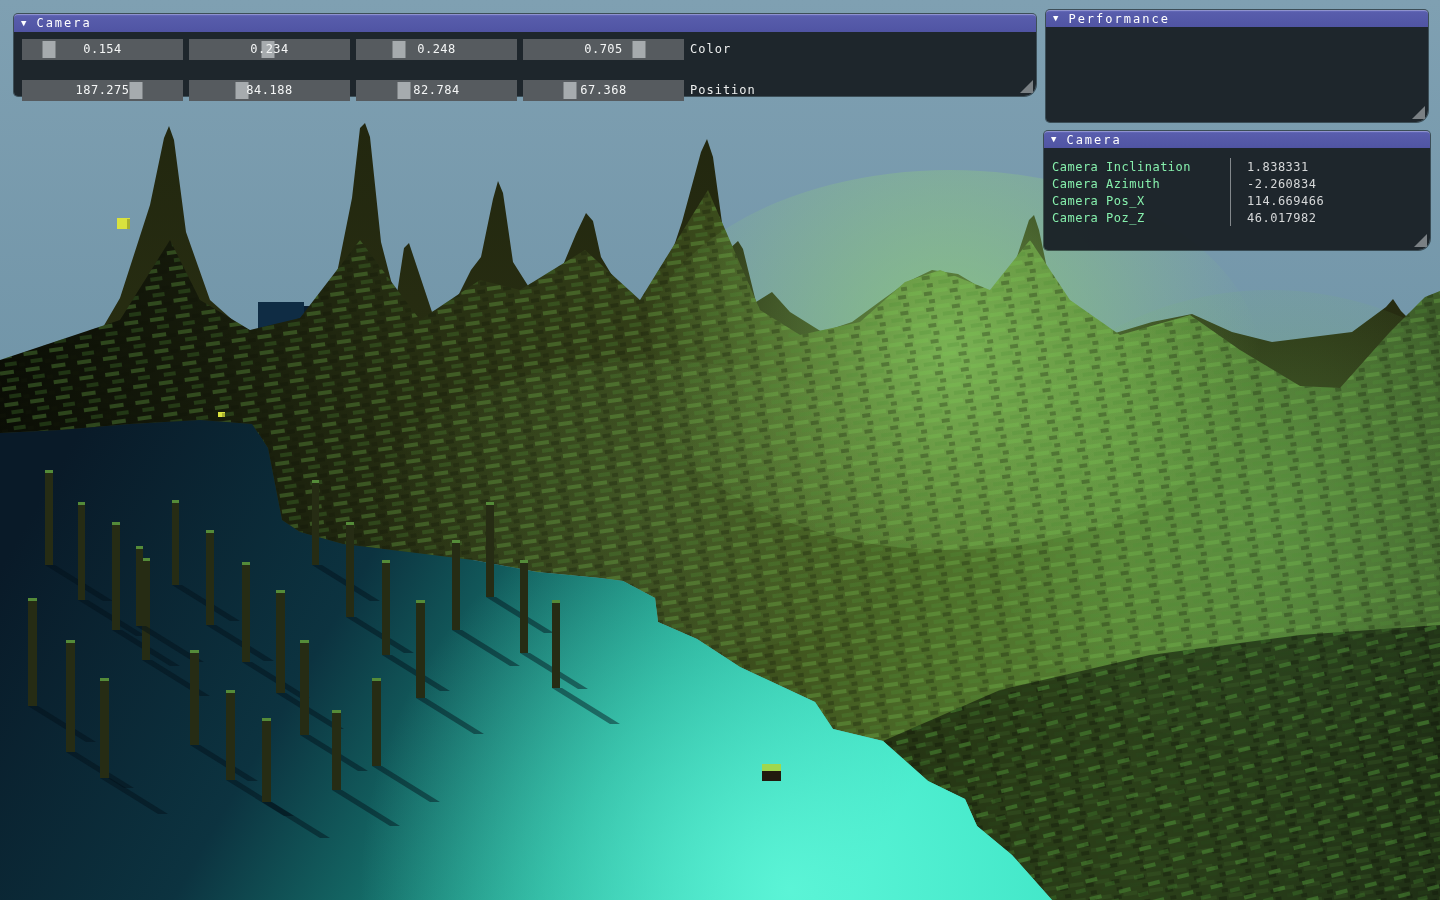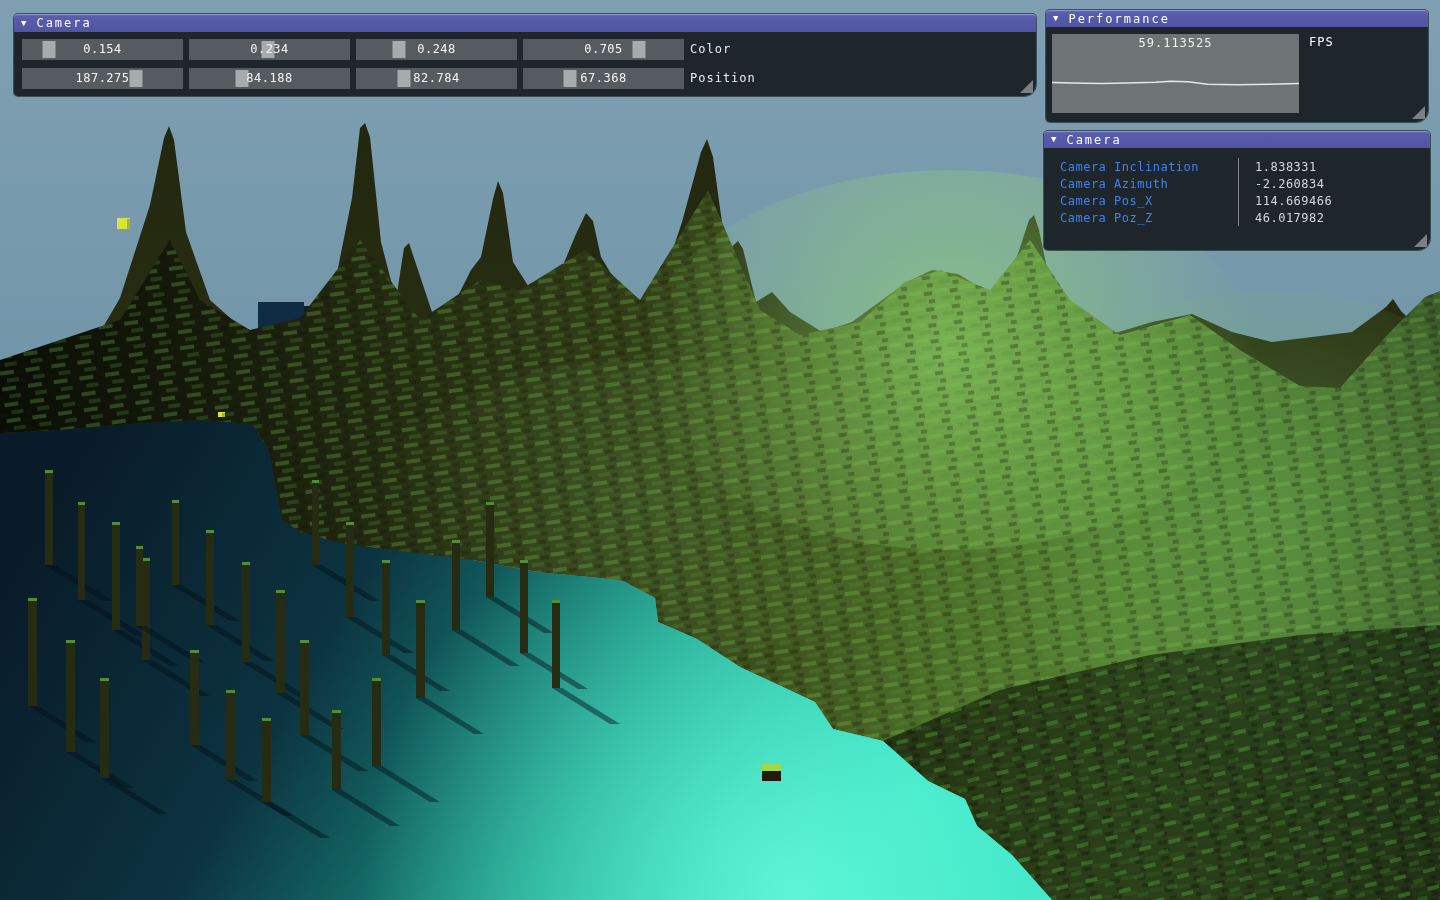--- a/index.html
+++ b/index.html
@@ -28,39 +28,39 @@
     box-shadow:inset 0 1px 0 rgba(255,255,255,0.25);
   }
   .tri{font-size:9px;line-height:1;color:#fff;}
   .grip{
     position:absolute;right:3px;bottom:3px;width:0;height:0;
     border-style:solid;border-width:0 0 13px 13px;
     border-color:transparent transparent #7a8084 transparent;
   }
   
   #lights-panel{left:14px;top:14px;width:1022px;height:82px;}
-  #lights-rows{padding:7px 0 0 8px;display:flex;flex-direction:column;gap:8px;}
+  #lights-rows{padding:7px 0 0 8px;display:flex;flex-direction:column;gap:20px;}
   .bar-row{display:flex;}
   .slider{position:relative;width:161px;height:21px;background:#565b5f;margin-right:6px;}
   .slider-handle{position:absolute;top:2px;width:13px;height:17px;background:#a6abae;transform:translateX(-50%);}
   .slider-value{position:relative;text-align:center;line-height:21px;font-size:12px;color:#f4f6f6;letter-spacing:0.5px;}
   .row-label{font-size:12px;color:#eceeee;line-height:21px;letter-spacing:1px;}
   
   #perf-panel{left:1046px;top:10px;width:382px;height:112px;}
   #perf-panel .titlebar,#camera-panel .titlebar{height:17px;}
   .perf-body{display:flex;}
   .graph-wrap{position:relative;margin:7px 0 0 6px;width:247px;height:79px;background:#6e7376;}
   .graph-wrap svg{position:absolute;left:0;top:0;}
   .graph-value{position:absolute;top:2px;left:0;width:100%;text-align:center;color:#f0f2f2;font-size:12px;letter-spacing:1px;}
   .fps-label{font-size:12px;color:#fff;margin:8px 0 0 10px;letter-spacing:1px;}
   
   #camera-panel{left:1044px;top:131px;width:386px;height:119px;}
   #camera-rows{padding:10px 0 0 8px;}
   .cam-row{display:flex;height:17px;font-size:12px;align-items:center;}
-  .cam-label{width:178px;color:#3b82f6;letter-spacing:0.5px;margin-left:8px;}
+  .cam-label{width:178px;color:#86efac;letter-spacing:0.5px;}
   .cam-value{border-left:1px solid #83888c;padding-left:16px;color:#d6d8d9;letter-spacing:0.5px;align-self:stretch;display:flex;align-items:center;}
 </style>
 </head>
 <body>
 
 <div class="stage">
   <svg viewBox="0 0 1440 900" preserveAspectRatio="none">
     <defs>
       <linearGradient id="skyG" x1="0" y1="0" x2="0" y2="1">
         <stop offset="0" stop-color="#7fa0b2"></stop>
@@ -276,29 +276,20 @@
       </div>
     </div>
   <div class="grip"></div>
 </div>
 
 <div class="panel" id="perf-panel">
   <div class="titlebar">
     <span class="tri">▼</span>
     <span>Performance</span>
   </div>
-  <div class="perf-body">
-    <div class="graph-wrap">
-      <svg id="fps-svg" width="247" height="79">
-          <polyline points="0.0,48.6 19.8,49.0 49.4,49.4 74.1,49.0 103.7,48.3 118.6,47.2 135.9,47.8 155.6,50.2 185.3,50.7 217.4,50.2 247.0,49.6" fill="none" stroke="#e4e8e8" stroke-width="1.5"></polyline>
-        </svg>
-      <div class="graph-value">59.113525</div>
-    </div>
-    <div class="fps-label">FPS</div>
-  </div>
   <div class="grip"></div>
 </div>
 
 <div class="panel" id="camera-panel">
   <div class="titlebar">
     <span class="tri">▼</span>
     <span>Camera</span>
   </div>
   <div id="camera-rows">
       <div class="cam-row">

